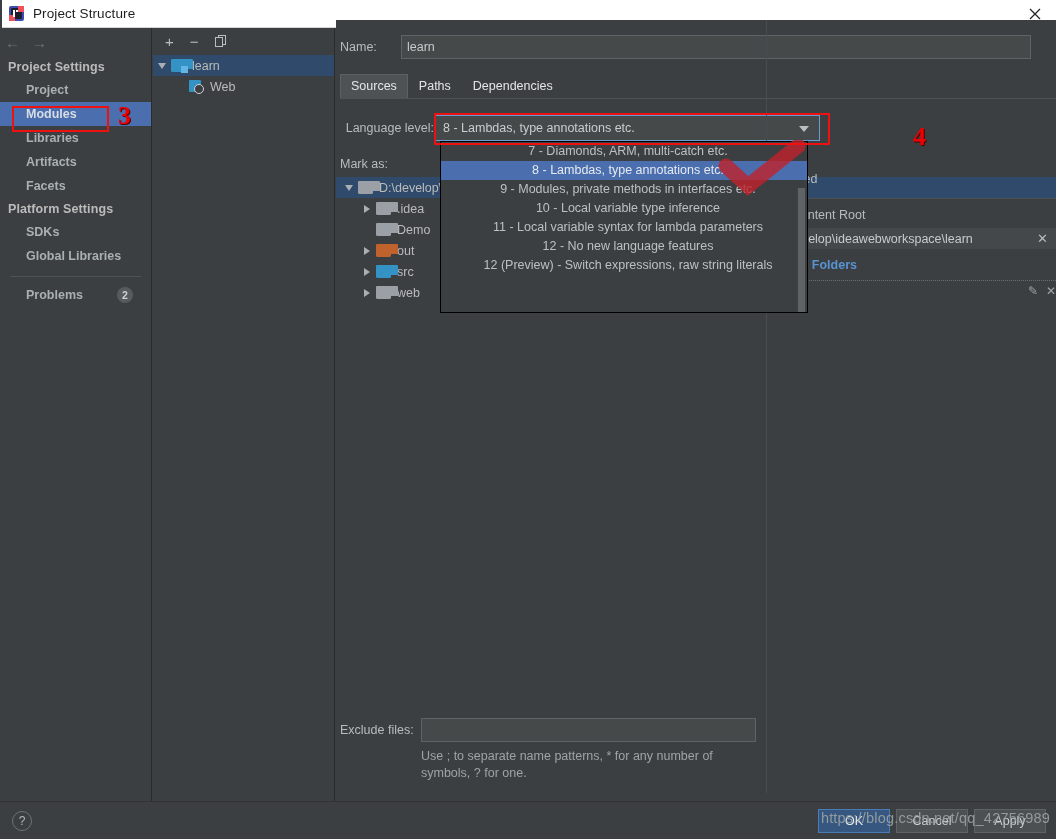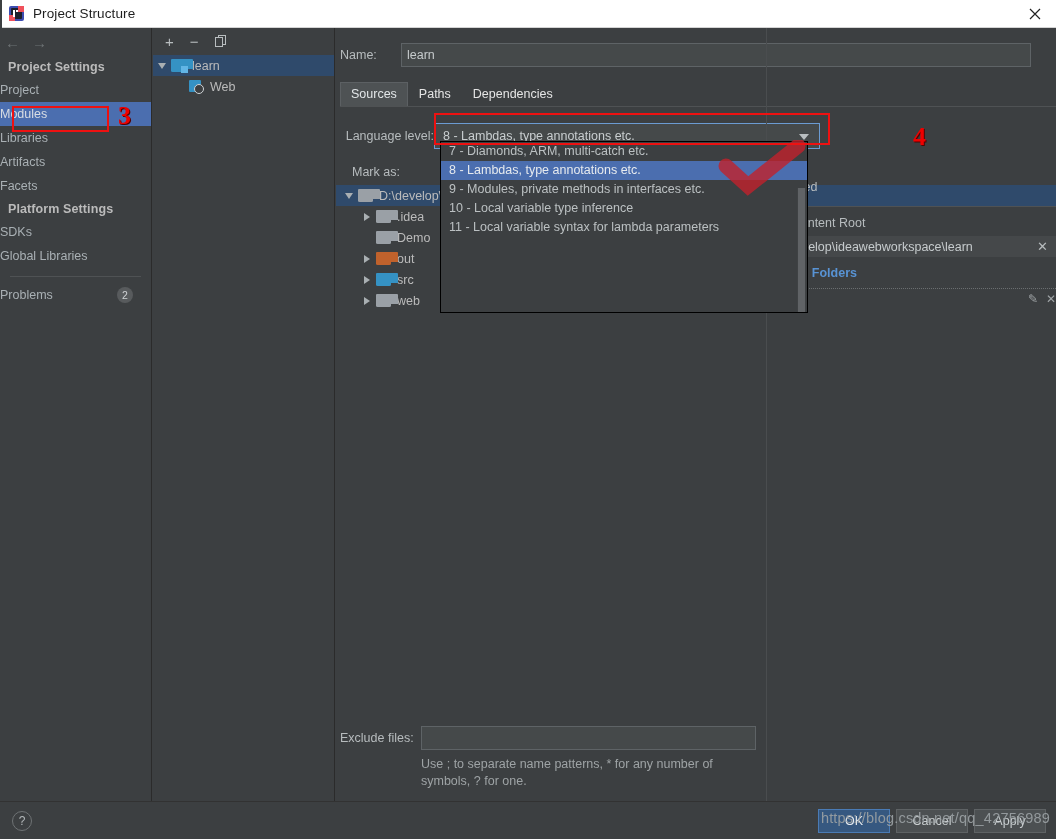--- a/index.html
+++ b/index.html
@@ -44,21 +44,21 @@
     border-right: 1px solid #2b2b2b;
   }
   .nav-arrows { height: 28px; display: flex; align-items: center; padding-left: 5px; gap: 12px; }
   .nav-arrows span { color: #6e7375; font-size: 15px; line-height: 1; }
   .grp-title {
     font-size: 12.5px; color: #bbbbbb; font-weight: bold;
     padding: 4px 0 4px 8px; letter-spacing: .1px;
   }
   .nav-item {
     font-size: 12.5px; color: #a9b0b4; height: 24px; line-height: 24px;
-    position: relative; white-space: nowrap;
+    padding-left: 26px; position: relative; white-space: nowrap; font-weight: bold;
   }
   .nav-item.selected { background: #4b6eaf; color: #d8dde3; }
   .badge {
     position: absolute; right: 18px; top: 4px;
     width: 16px; height: 16px; border-radius: 8px;
     background: #585b5d; color: #cfd2d4; font-size: 10.5px;
     display:flex; align-items:center; justify-content:center;
   }
   .divider-h { height:1px; background:#4f5254; margin: 8px 10px 6px 10px; }
 
@@ -110,21 +110,21 @@
   .fold.orange .body{ background:#c0622c; } .fold.orange .tab{ background:#c0622c; }
   .fold.mod .body { background:#3592c4; }
   .fold.mod .tab { background:#3592c4; }
   .fold.mod .dot { position:absolute; right:-1px; bottom:-1px; width:7px; height:7px; background:#62b5e5; }
   .webicon { width:16px;height:14px;margin-right:5px;position:relative;flex:0 0 auto;}
   .webicon .p { position:absolute;left:0;top:0;width:12px;height:12px;background:#3592c4;border-radius:1px;}
   .webicon .g { position:absolute;left:5px;top:4px;width:10px;height:10px;border:1.6px solid #cfd3d6;border-radius:50%;background:#3c3f41;}
 
   
   .main {
-    position: absolute; left: 336px; top: 28px; width: 720px; height: 773px;
+    position: absolute; left: 336px; top: 20px; width: 720px; height: 773px;
     background: #3c3f41;
   }
   .namerow { display:flex; align-items:center; height: 26px; margin: 14px 0 0 0; }
   .lbl { font-size: 12.5px; color: #b7bcbe; }
   .txtfield {
     background: #45494a; border: 1px solid #5e6366; color: #c6cbcd;
     font-size: 12.5px; height: 24px; line-height: 22px; padding: 0 5px;
     font-family: "Liberation Sans", sans-serif;
   }
 
@@ -173,21 +173,21 @@
   .rp-dotrow {
     margin-top: 8px; height: 20px; display:flex; align-items:center; justify-content:flex-end;
     gap: 8px; border-top: 1px dotted #6a6e70;
   }
   .rp-dotrow .ic { color:#a0a5a7; font-size:12px; }
 
   
   .popup {
     position: absolute; left: 440px; top: 141px; width: 368px; height: 172px;
     background: #3c3f41; border: 1px solid #000000;
-    z-index: 40; overflow: hidden;
+    z-index: 40; overflow: hidden; text-align: center;
   }
   .popup-list { position:relative; }
   .popup-item {
     height: 19px; line-height: 19px; font-size: 12.5px; color: #bbc0c2;
     padding-left: 8px; white-space: nowrap;
   }
   .popup-item.sel { background: #4b6eaf; color: #e6eaee; }
   .popup-scrollbar {
     position:absolute; right: 1px; top: 46px; width: 9px; height: 124px;
     background: #3f4244;
@@ -336,21 +336,21 @@
 
     <div class="fieldrow">
       <div class="lbl" style="width:98px; padding-left:4px">Language level:</div>
       <div class="combo" style="width:386px">
         <span>8 - Lambdas, type annotations etc.</span>
         <span class="arrow"></span>
       </div>
     </div>
 
     <div class="markrow">
-      <span style="width:98px; padding-left:16px">Mark as:</span>
+      <span style="width:98px; padding-left:4px">Mark as:</span>
       <span class="markbtn">
         <span class="fold blue">
             <span class="tab"></span>
             <span class="body"></span>
           </span>
         <u>Sources</u>
       </span>
     </div>
 
     <div class="srctree">
@@ -441,20 +441,22 @@
 
   </div>
 
   <div class="popup">
     <div class="popup-list">
       <div class="popup-item">7 - Diamonds, ARM, multi-catch etc.</div>
       <div class="popup-item sel">8 - Lambdas, type annotations etc.</div>
       <div class="popup-item">9 - Modules, private methods in interfaces etc.</div>
       <div class="popup-item">10 - Local variable type inference</div>
       <div class="popup-item">11 - Local variable syntax for lambda parameters</div>
+      <div class="popup-item">12 - No new language features</div>
+      <div class="popup-item">12 (Preview) - Switch expressions, raw string literals</div>
     </div>
     <div class="popup-scrollbar">
       <div class="thumb"></div>
     </div>
   </div>
 
   <div class="ann-rect-combo"></div>
   <div class="ann-check">
     <svg width="92" height="56" viewBox="0 0 92 56">
       <path d="M8 26 L30 46 L80 6" stroke="#c0222c" stroke-width="15" stroke-linecap="round" fill="none" opacity="0.80"></path>

